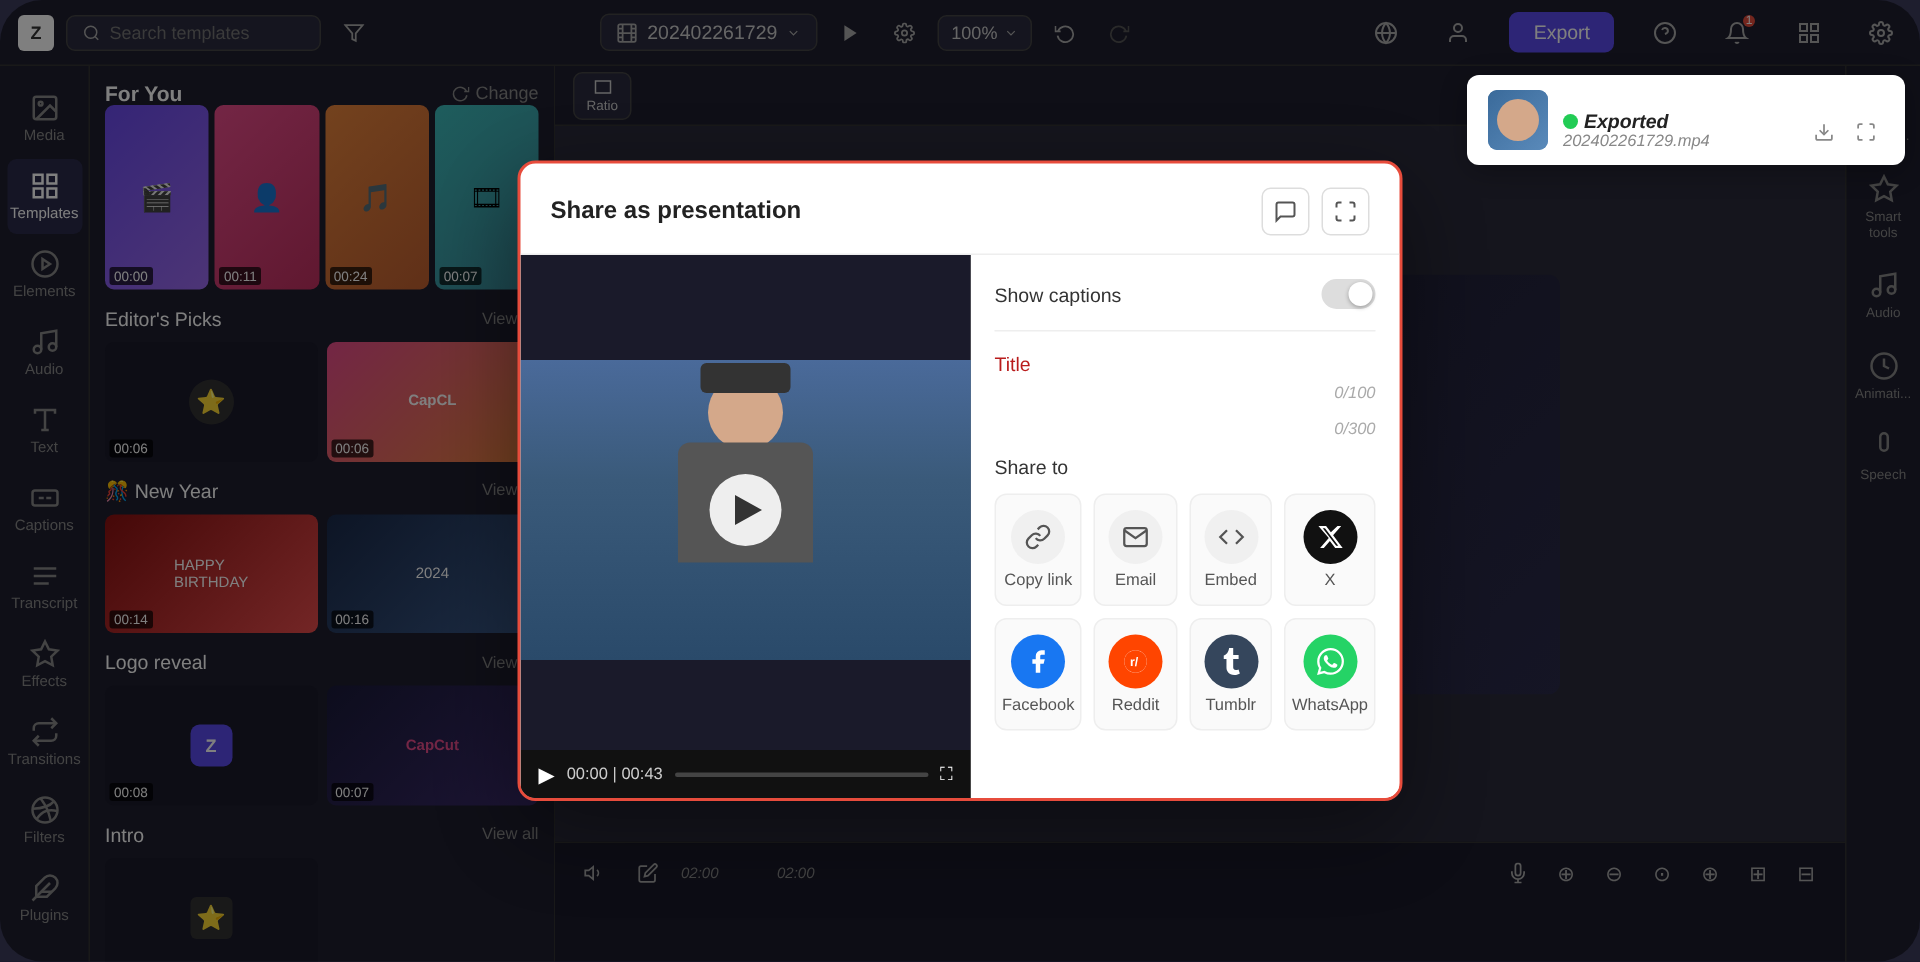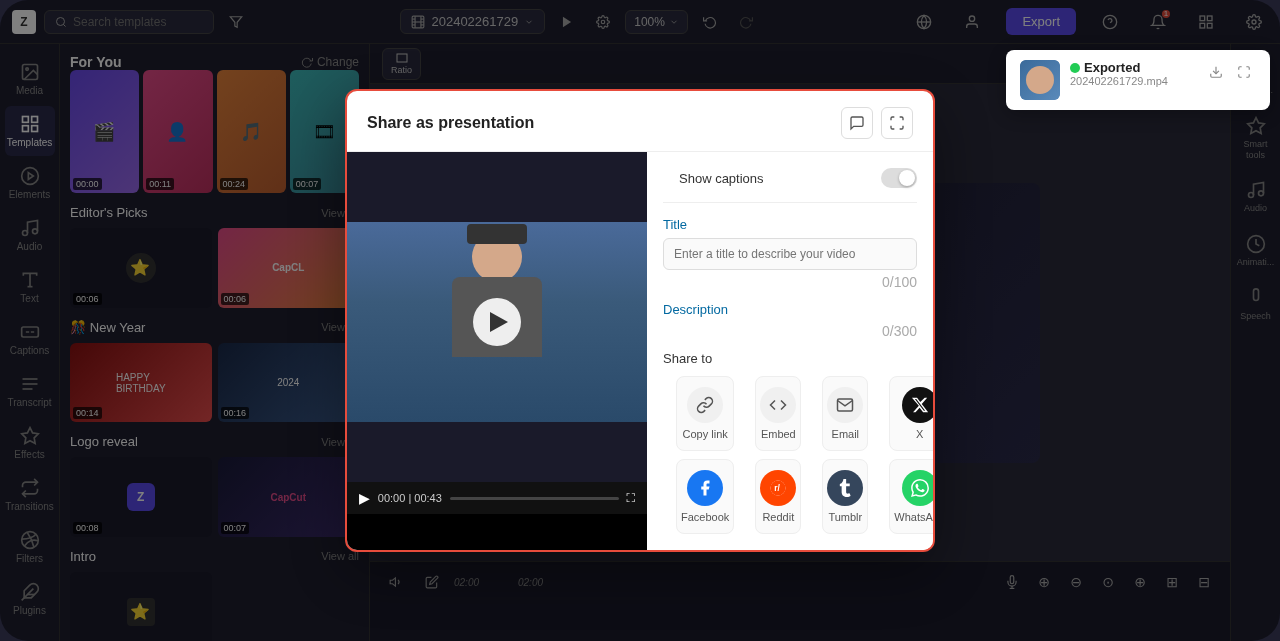--- a/index.html
+++ b/index.html
@@ -381,58 +381,58 @@
       display: flex;
       align-items: center;
       justify-content: space-between;
       margin-bottom: 14px;
       padding-bottom: 14px;
       border-bottom: 1px solid #eee;
     }
     .show-captions-label {
       color: #333;
       font-size: 13px;
-      margin-left: 16px;
     }
     .toggle {
       width: 36px; height: 20px;
       background: #ddd;
       border-radius: 10px;
       position: relative;
       cursor: pointer;
     }
     .toggle-knob {
       width: 16px; height: 16px;
       background: #fff;
       border-radius: 50%;
       position: absolute;
       top: 2px; right: 2px;
       box-shadow: 0 1px 3px rgba(0,0,0,0.3);
     }
     .form-label {
-      color: #0369a1;
+      color: #b91c1c;
       font-size: 13px;
       font-weight: 500;
       margin-bottom: 6px;
     }
     .form-input {
       width: 100%;
       border: 1px solid #ddd;
       border-radius: 6px;
       padding: 8px 10px;
       font-size: 12px;
       color: #999;
       background: #fafafa;
       margin-bottom: 4px;
     }
     .char-count {
       text-align: right;
       color: #aaa;
-      font-size: 14px;
+      font-size: 11px;
       margin-bottom: 12px;
+      font-style: italic;
     }
     .form-textarea {
       width: 100%;
       border: 1px solid #ddd;
       border-radius: 6px;
       padding: 8px 10px;
       font-size: 12px;
       color: #999;
       background: #fafafa;
       height: 60px;
@@ -454,46 +454,46 @@
     .share-btn {
       display: flex;
       flex-direction: column;
       align-items: center;
       gap: 5px;
       padding: 10px 4px;
       border: 1px solid #eee;
       border-radius: 8px;
       cursor: pointer;
       background: #fafafa;
-      margin-left: 13px;
     }
     .share-icon {
       width: 36px; height: 36px;
       border-radius: 50%;
       display: flex; align-items: center; justify-content: center;
       font-size: 16px;
     }
     .share-btn-label {
       font-size: 11px;
       color: #555;
     }
 
     
     .export-notification {
       position: absolute;
       top: 50px; right: 10px;
       background: #fff;
       border-radius: 8px;
       padding: 10px 14px;
       display: flex;
-      align-items: flex-start;
+      align-items: flex-end;
       gap: 10px;
       box-shadow: 0 4px 20px rgba(0,0,0,0.3);
       z-index: 200;
-      width: 264px;
+      width: 292px;
+      font-style: italic;
     }
     .export-thumb {
       width: 40px; height: 40px;
       border-radius: 6px;
       background: linear-gradient(135deg, #3a6a9a, #5a8aba);
       flex-shrink: 0;
       display: flex; align-items: center; justify-content: center;
       overflow: hidden;
     }
     .export-info { flex: 1; }
@@ -978,57 +978,55 @@
 
       <div class="modal-form-section">
         <div class="show-captions-row">
           <span class="show-captions-label">Show captions</span>
           <div class="toggle">
             <div class="toggle-knob"></div>
           </div>
         </div>
 
         <div class="form-label">Title</div>
-        <input type="text" class="form-input" placeholder="Enter a title to describe your video" style="">
         <div class="char-count">0/100</div>
 
-        <div class="form-label">Description</div>
         <div class="char-count">0/300</div>
 
         <div class="share-to-label">Share to</div>
         <div class="share-grid">
 
           <div class="share-btn">
             <div class="share-icon" style="background:#f0f0f0;">
               <svg width="18" height="18" viewBox="0 0 24 24" fill="none" stroke="#555" stroke-width="2">
                 <path d="M10 13a5 5 0 0 0 7.54.54l3-3a5 5 0 0 0-7.07-7.07l-1.72 1.71"></path>
                 <path d="M14 11a5 5 0 0 0-7.54-.54l-3 3a5 5 0 0 0 7.07 7.07l1.71-1.71"></path>
               </svg>
             </div>
             <span class="share-btn-label">Copy link</span>
           </div>
 
           <div class="share-btn">
             <div class="share-icon" style="background:#f0f0f0;">
               <svg width="18" height="18" viewBox="0 0 24 24" fill="none" stroke="#555" stroke-width="2">
+                <path d="M4 4h16c1.1 0 2 .9 2 2v12c0 1.1-.9 2-2 2H4c-1.1 0-2-.9-2-2V6c0-1.1.9-2 2-2z"></path>
+                <polyline points="22,6 12,13 2,6"></polyline>
+              </svg>
+            </div>
+            <span class="share-btn-label">Email</span>
+          </div>
+
+          <div class="share-btn">
+            <div class="share-icon" style="background:#f0f0f0;">
+              <svg width="18" height="18" viewBox="0 0 24 24" fill="none" stroke="#555" stroke-width="2">
                 <polyline points="16 18 22 12 16 6"></polyline>
                 <polyline points="8 6 2 12 8 18"></polyline>
               </svg>
             </div>
             <span class="share-btn-label">Embed</span>
-          </div>
-
-          <div class="share-btn">
-            <div class="share-icon" style="background:#f0f0f0;">
-              <svg width="18" height="18" viewBox="0 0 24 24" fill="none" stroke="#555" stroke-width="2">
-                <path d="M4 4h16c1.1 0 2 .9 2 2v12c0 1.1-.9 2-2 2H4c-1.1 0-2-.9-2-2V6c0-1.1.9-2 2-2z"></path>
-                <polyline points="22,6 12,13 2,6"></polyline>
-              </svg>
-            </div>
-            <span class="share-btn-label">Email</span>
           </div>
 
           <div class="share-btn">
             <div class="share-icon" style="background:#111;">
               <svg width="18" height="18" viewBox="0 0 24 24" fill="#fff">
                 <path d="M18.244 2.25h3.308l-7.227 8.26 8.502 11.24H16.17l-4.714-6.231-5.401 6.231H2.744l7.73-8.835L1.254 2.25H8.08l4.26 5.632zm-1.161 17.52h1.833L7.084 4.126H5.117z"></path>
               </svg>
             </div>
             <span class="share-btn-label">X</span>
           </div>

